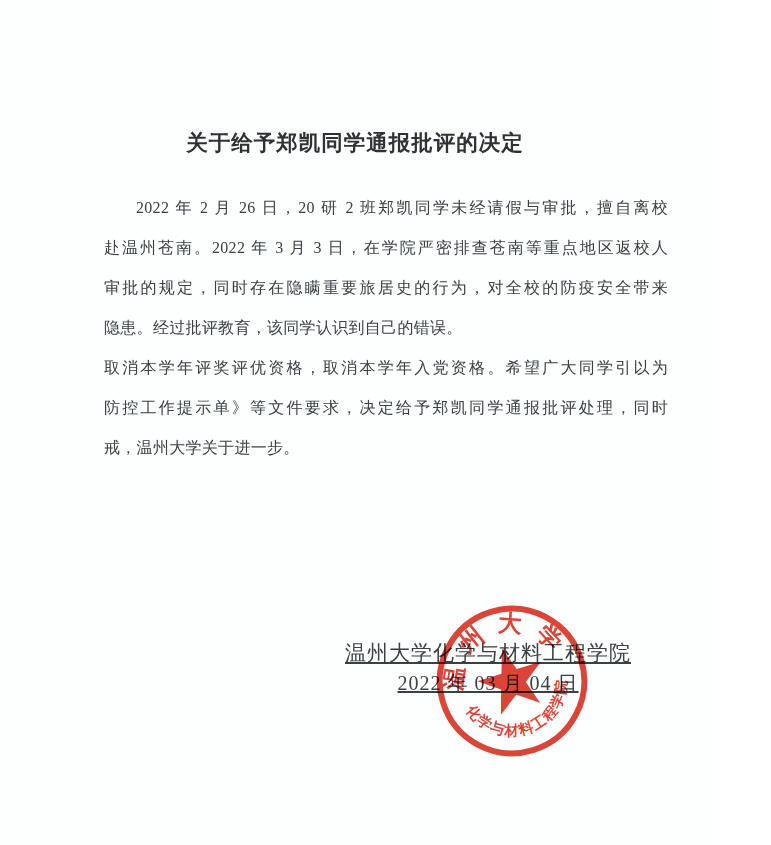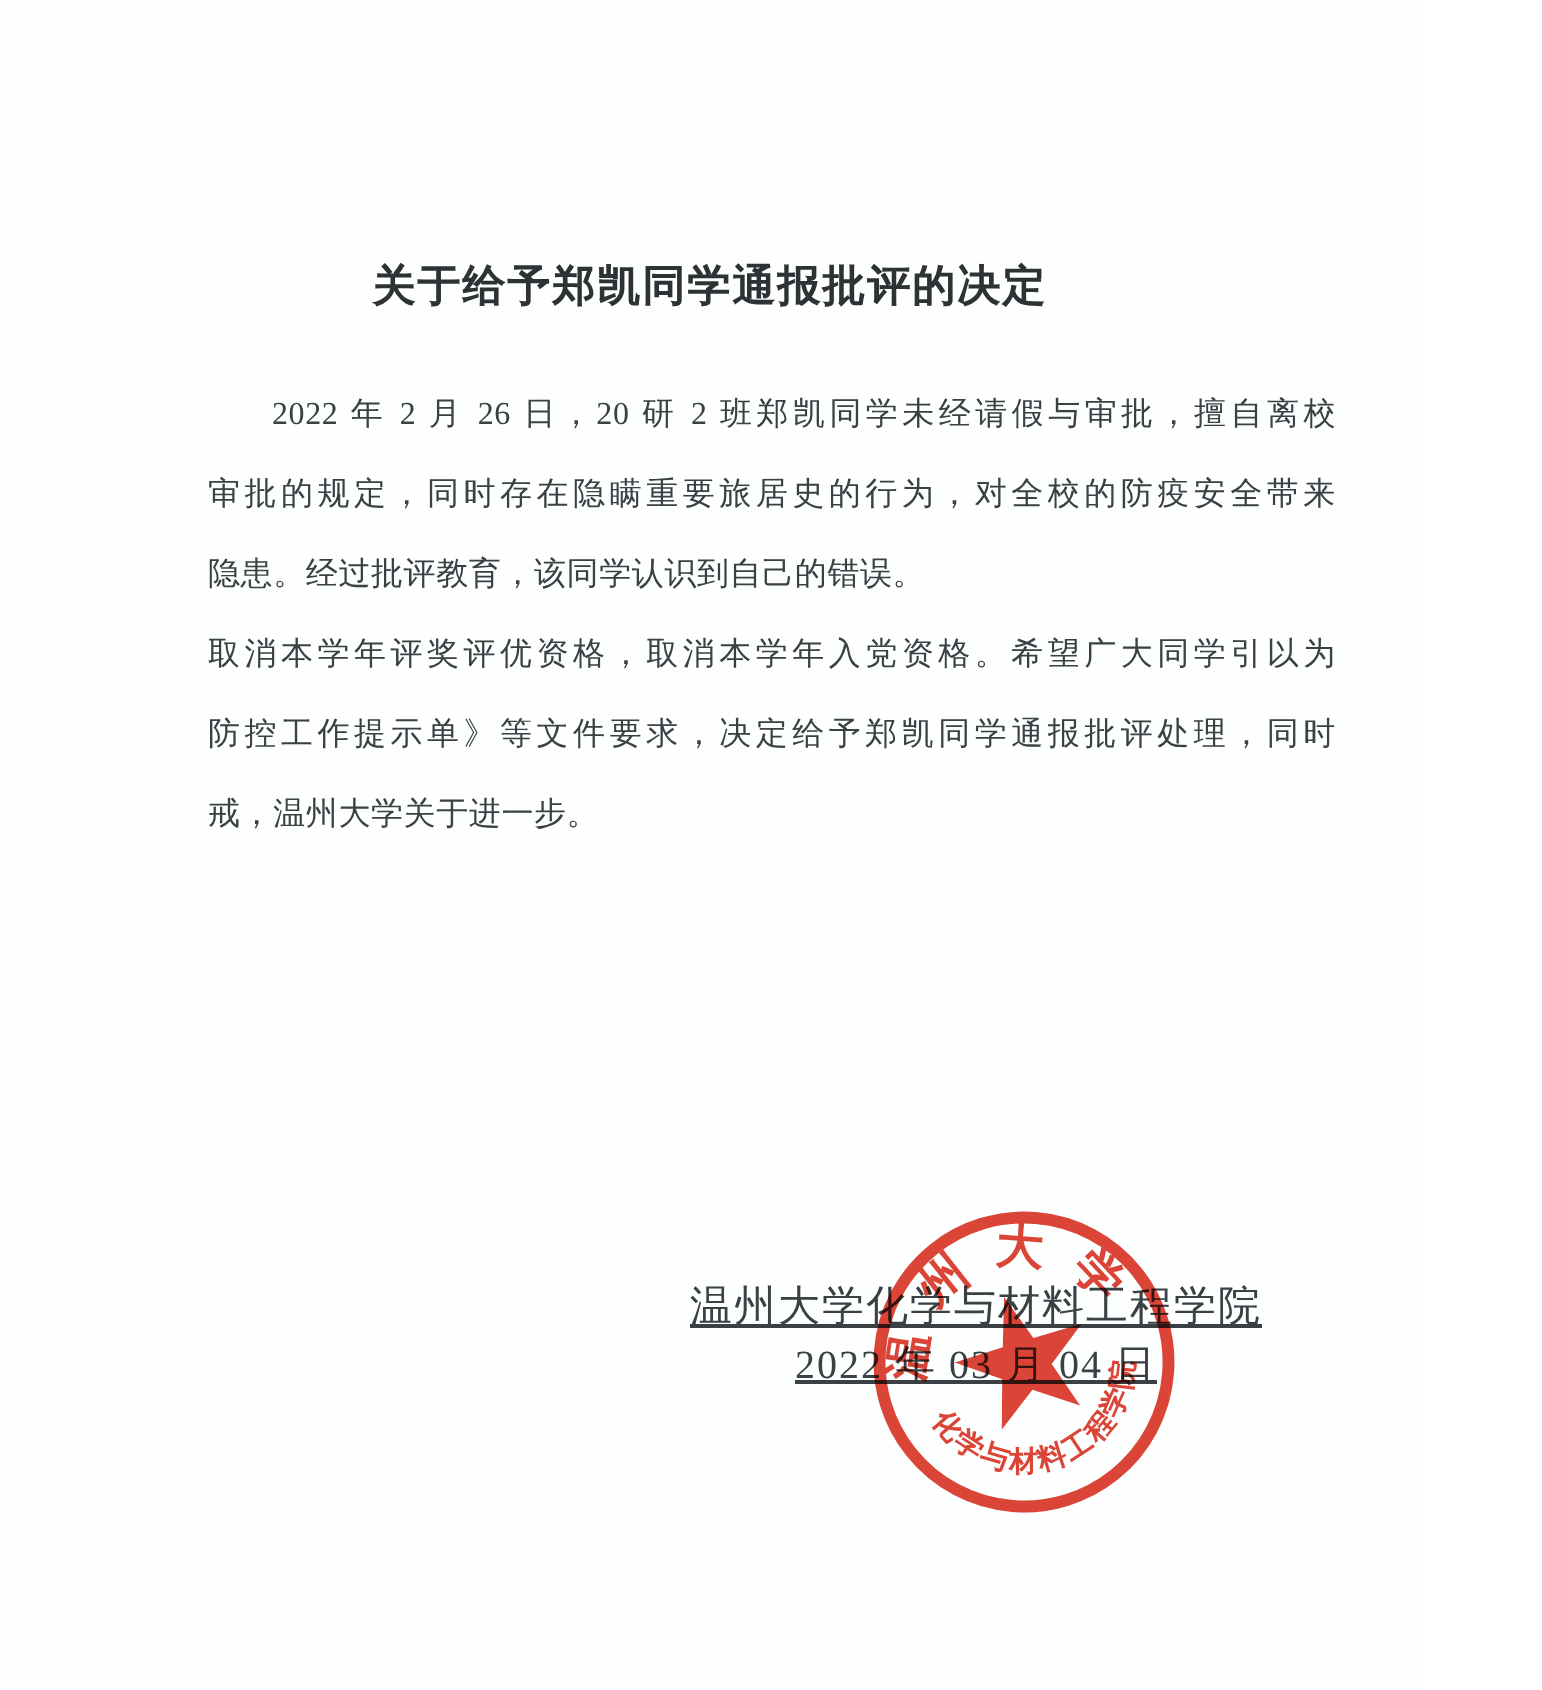--- a/index.html
+++ b/index.html
@@ -70,20 +70,21 @@
 </style>
 </head>
 <body>
 
 <div class="page">
 
   <div class="doc-title">关于给予郑凯同学通报批评的决定</div>
 
   <div class="body-block">
     <div class="body-line indent">2022 年 2 月 26 日，20 研 2 班郑凯同学未经请假与审批，擅自离校</div>
+    <div class="body-line">赴温州苍南。2022 年 3 月 3 日，在学院严密排查苍南等重点地区返校人</div>
     <div class="body-line">审批的规定，同时存在隐瞒重要旅居史的行为，对全校的防疫安全带来</div>
     <div class="body-line plast">隐患。经过批评教育，该同学认识到自己的错误。</div>
     <div class="body-line">取消本学年评奖评优资格，取消本学年入党资格。希望广大同学引以为</div>
     <div class="body-line">防控工作提示单》等文件要求，决定给予郑凯同学通报批评处理，同时</div>
     <div class="body-line plast">戒，温州大学关于进一步。</div>
   </div>
 
   <div class="sig-block">
     <div class="sig-org">温州大学化学与材料工程学院</div>
     <div class="sig-date">2022 年 03 月 04 日</div>

